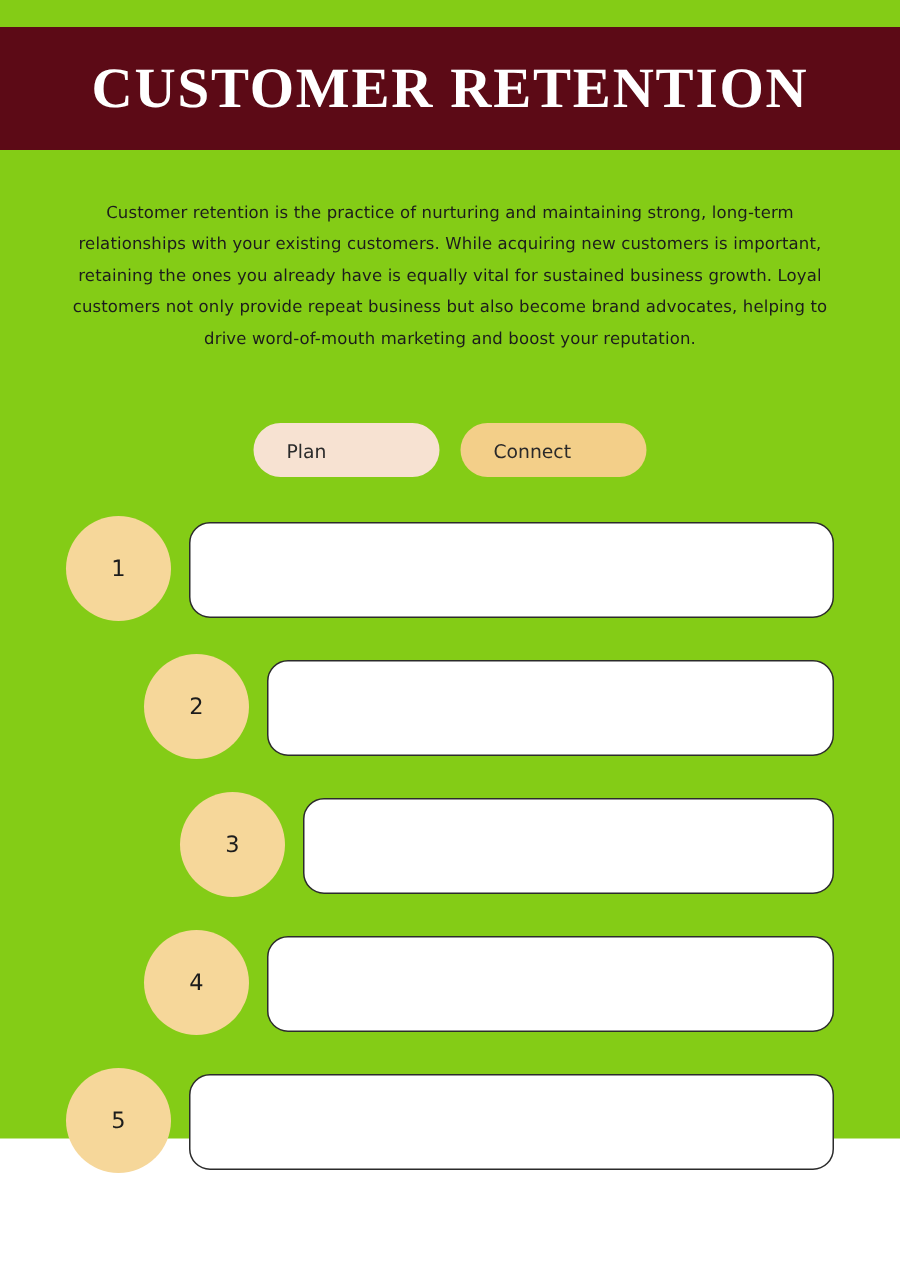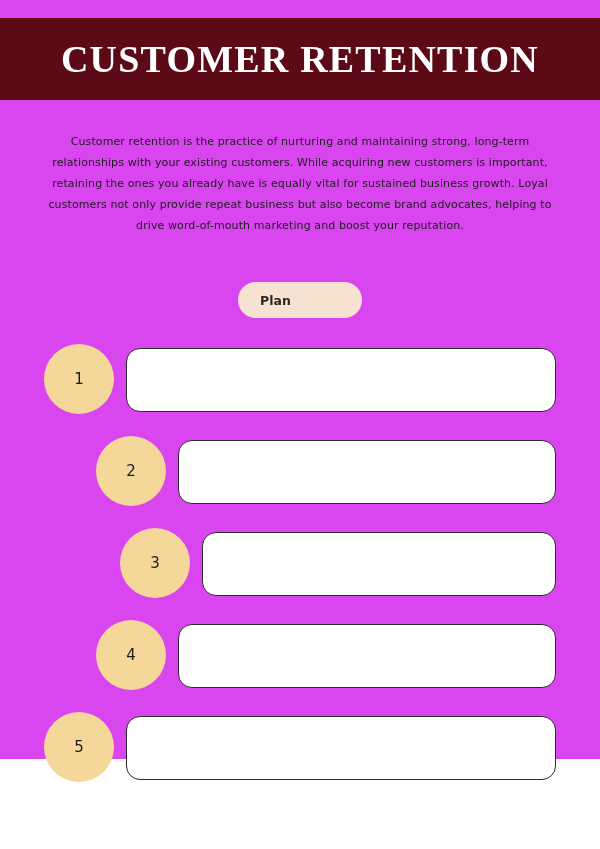--- a/index.html
+++ b/index.html
@@ -11,21 +11,21 @@
     height: 849px;
     background: #ffffff;
     font-family: "Liberation Sans", sans-serif;
     overflow: hidden;
     position: relative;
   }
   .page {
     position: relative;
     width: 600px;
     height: 759px;
-    background: #d946ef;
+    background: #84cc16;
     box-sizing: border-box;
   }
   
   .header-band {
     position: absolute;
     left: 0;
     top: 18px;
     width: 600px;
     height: 82px;
     background: #5c0a16;
@@ -67,21 +67,21 @@
     justify-content: center;
     gap: 14px;
   }
   .pill {
     width: 124px;
     height: 36px;
     border-radius: 18px;
     display: flex;
     align-items: center;
     font-size: 12.5px;
-    font-weight: bold;
+    font-weight: normal;
     color: #2a2a2a;
     font-family: "DejaVu Sans", sans-serif;
     box-sizing: border-box;
     padding-left: 22px;
   }
   .pill-1 { background: #f7e2d2; }
   .pill-2 { background: #f3cf89; }
   .pill-3 { background: #e18076; }
   
   .steps {
@@ -139,20 +139,23 @@
   <div class="header-band">
     <h1 class="header-title">CUSTOMER RETENTION</h1>
   </div>
 
   <p class="intro">Customer retention is the practice of nurturing and maintaining strong, long-term relationships with your existing customers. While acquiring new customers is important, retaining the ones you already have is equally vital for sustained business growth. Loyal customers not only provide repeat business but also become brand advocates, helping to drive word-of-mouth marketing and boost your reputation.</p>
 
   <div class="pill-row">
     <div class="pill pill-1">
       <span>Plan</span>
     </div>
+    <div class="pill pill-2">
+      <span>Connect</span>
+    </div>
   </div>
 
   <div class="steps">
 
     <div class="step" id="step-1">
       <div class="circle">
         <span>1</span>
       </div>
       <div class="blank-box"></div>
     </div>

